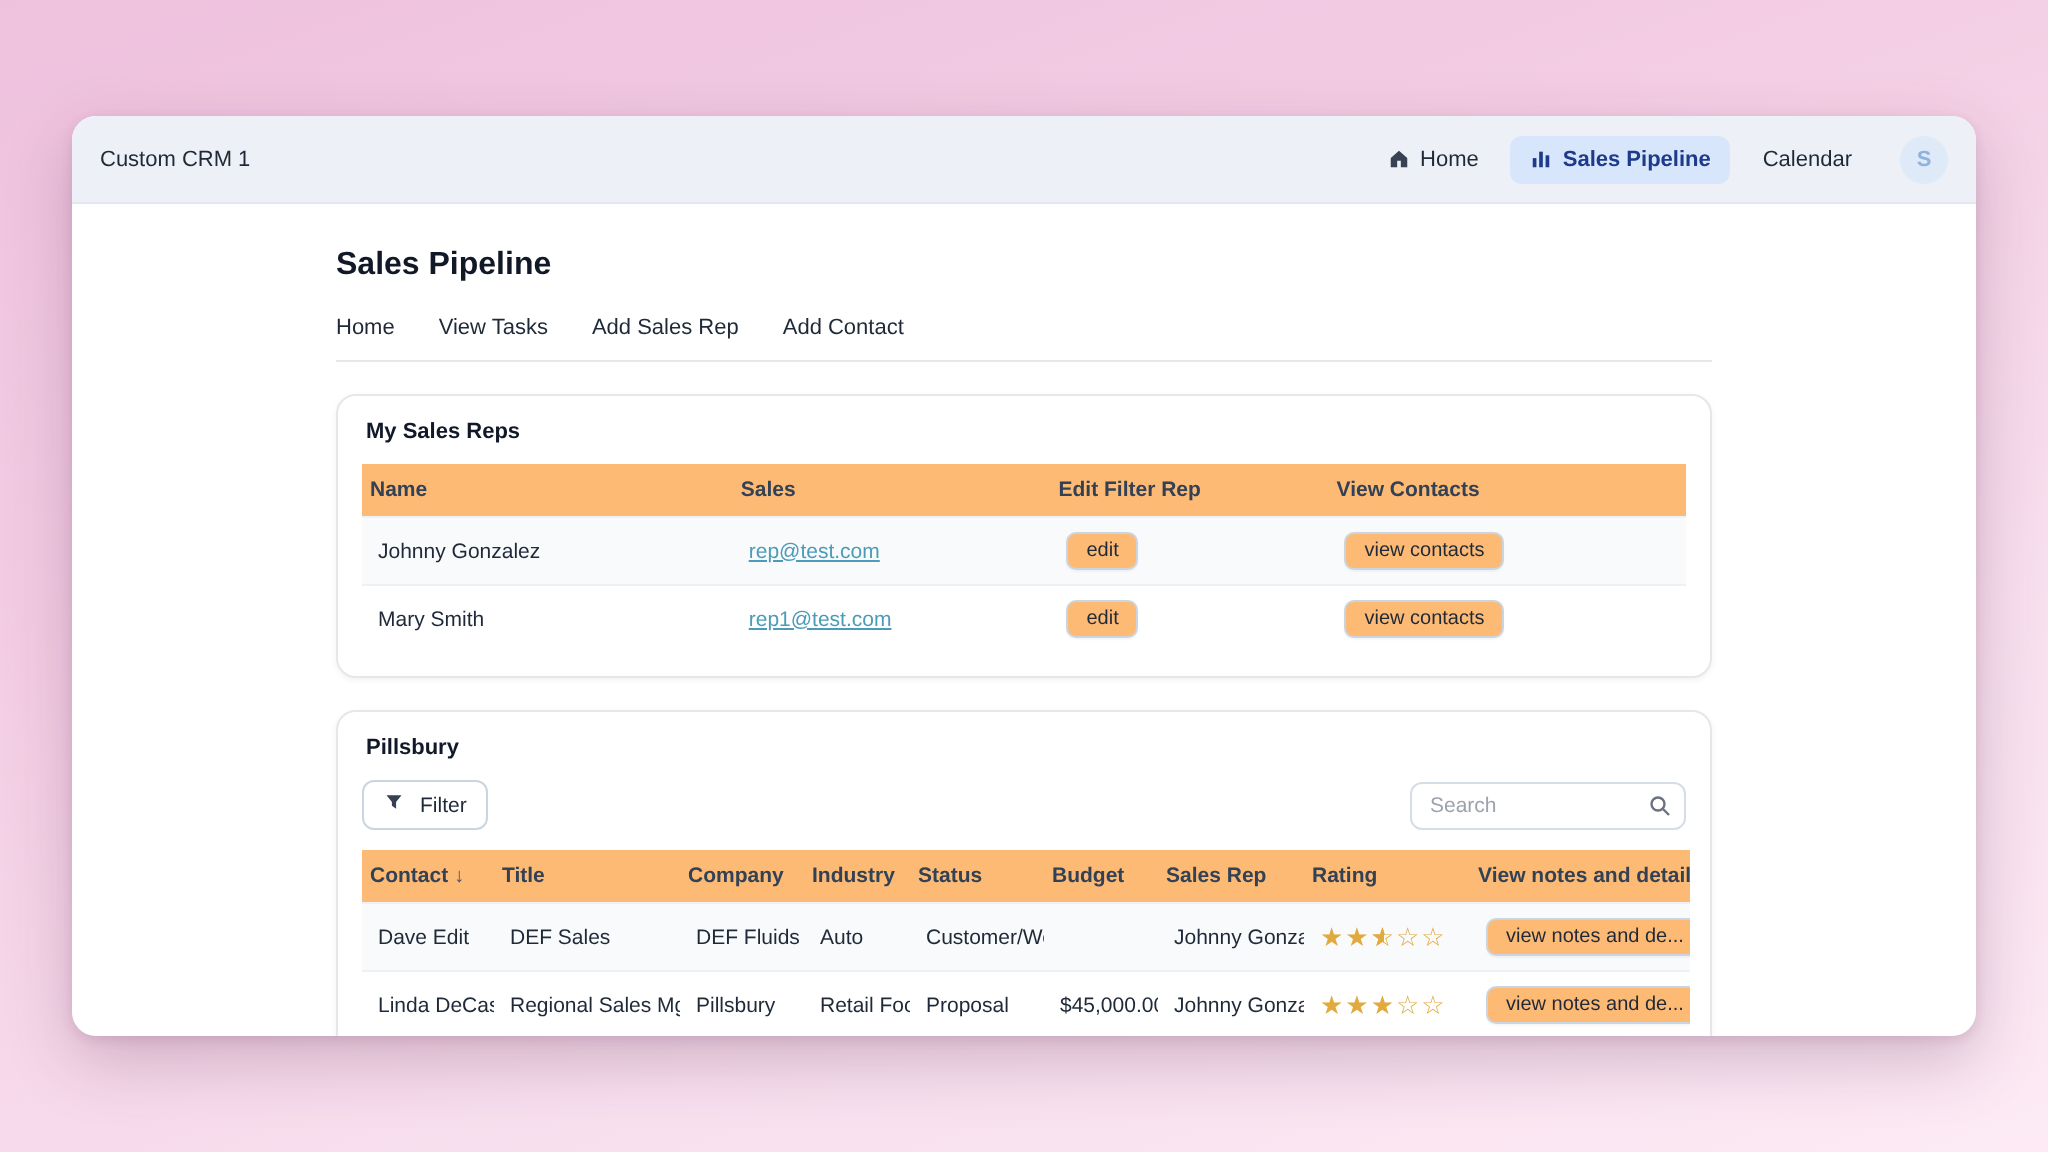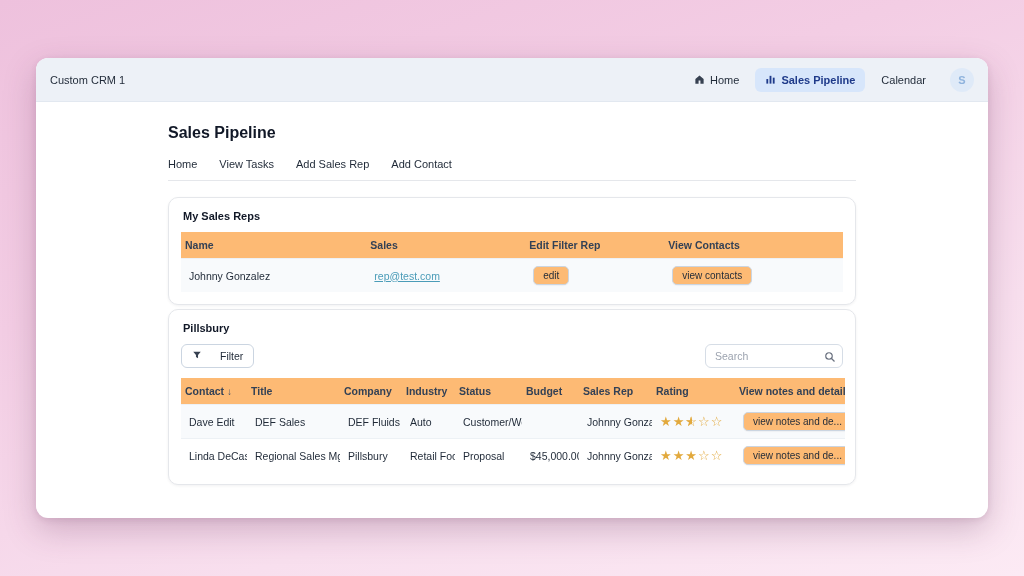--- a/index.html
+++ b/index.html
@@ -34,21 +34,21 @@
   }
   
   .content { width:688px; margin:0 auto; padding-top:22px; }
   .page-title { font-size:16px; font-weight:600; color:#111827; margin:0 0 16px 0; }
   .tabs {
     display:flex; gap:22px; border-bottom:1px solid #e5e7eb; padding-bottom:10px; margin-bottom:16px;
   }
   .tab { font-size:11px; color:#1f2937; cursor:pointer; }
   .card {
     border:1px solid #e5e7eb; border-radius:10px; background:#fff;
-    box-shadow:0 1px 3px rgba(15,23,42,0.06); padding:12px; margin-bottom:4px;
+    box-shadow:0 1px 3px rgba(15,23,42,0.06); padding:12px; margin-bottom:16px;
   }
   .card-title { font-size:11px; font-weight:bold; color:#111827; margin:0 0 10px 2px; }
   
   table { width:100%; border-collapse:collapse; table-layout:fixed; }
   thead th {
     background:#fdba74; font-size:10.5px; font-weight:bold; color:#334155;
     text-align:left; padding:7px 4px; white-space:nowrap; overflow:hidden;
   }
   tbody td {
     font-size:10.5px; color:#1f2937; padding:7px 8px;
@@ -57,21 +57,21 @@
   tbody tr.shaded { background:#f8fafc; }
   a.email { color:#4b9cb8; text-decoration:underline; cursor:pointer; font-size:10.5px; }
   .btn {
     display:inline-block; background:#fdba74; border:1px solid #cbd5e1; border-radius:5px;
     padding:3px 9px; font-size:10px; color:#1f2937; cursor:pointer; white-space:nowrap;
     box-shadow:0 1px 1px rgba(15,23,42,0.04);
   }
   
   .toolbar { display:flex; align-items:center; justify-content:space-between; margin-bottom:10px; }
   .filter-btn {
-    display:inline-flex; align-items:center; gap:18px;
+    display:inline-flex; align-items:center; gap:8px;
     background:#fff; border:1px solid #cbd5e1; border-radius:6px;
     padding:5px 10px; font-size:10.5px; color:#1f2937; cursor:pointer;
   }
   .search-wrap { position:relative; }
   .search-input {
     width:138px; height:24px; border:1px solid #d6dde6; border-radius:6px;
     padding:0 24px 0 9px; font-size:10.5px; color:#1f2937; outline:none;
     font-family:"Liberation Sans", sans-serif;
   }
   .search-input::placeholder { color:#9ca3af; }
@@ -142,20 +142,26 @@
             <th>Name</th>
             <th>Sales</th>
             <th>Edit Filter Rep</th>
             <th>View Contacts</th>
           </tr>
         </thead>
         <tbody>
           <tr class="shaded">
             <td>Johnny Gonzalez</td>
             <td><a class="email">rep@test.com</a></td>
+            <td><span class="btn">edit</span></td>
+            <td><span class="btn">view contacts</span></td>
+          </tr>
+          <tr>
+            <td>Mary Smith</td>
+            <td><a class="email">rep1@test.com</a></td>
             <td><span class="btn">edit</span></td>
             <td><span class="btn">view contacts</span></td>
           </tr>
         </tbody>
       </table>
     </div>
 
     <div class="card">
       <div class="card-title">Pillsbury</div>
 

